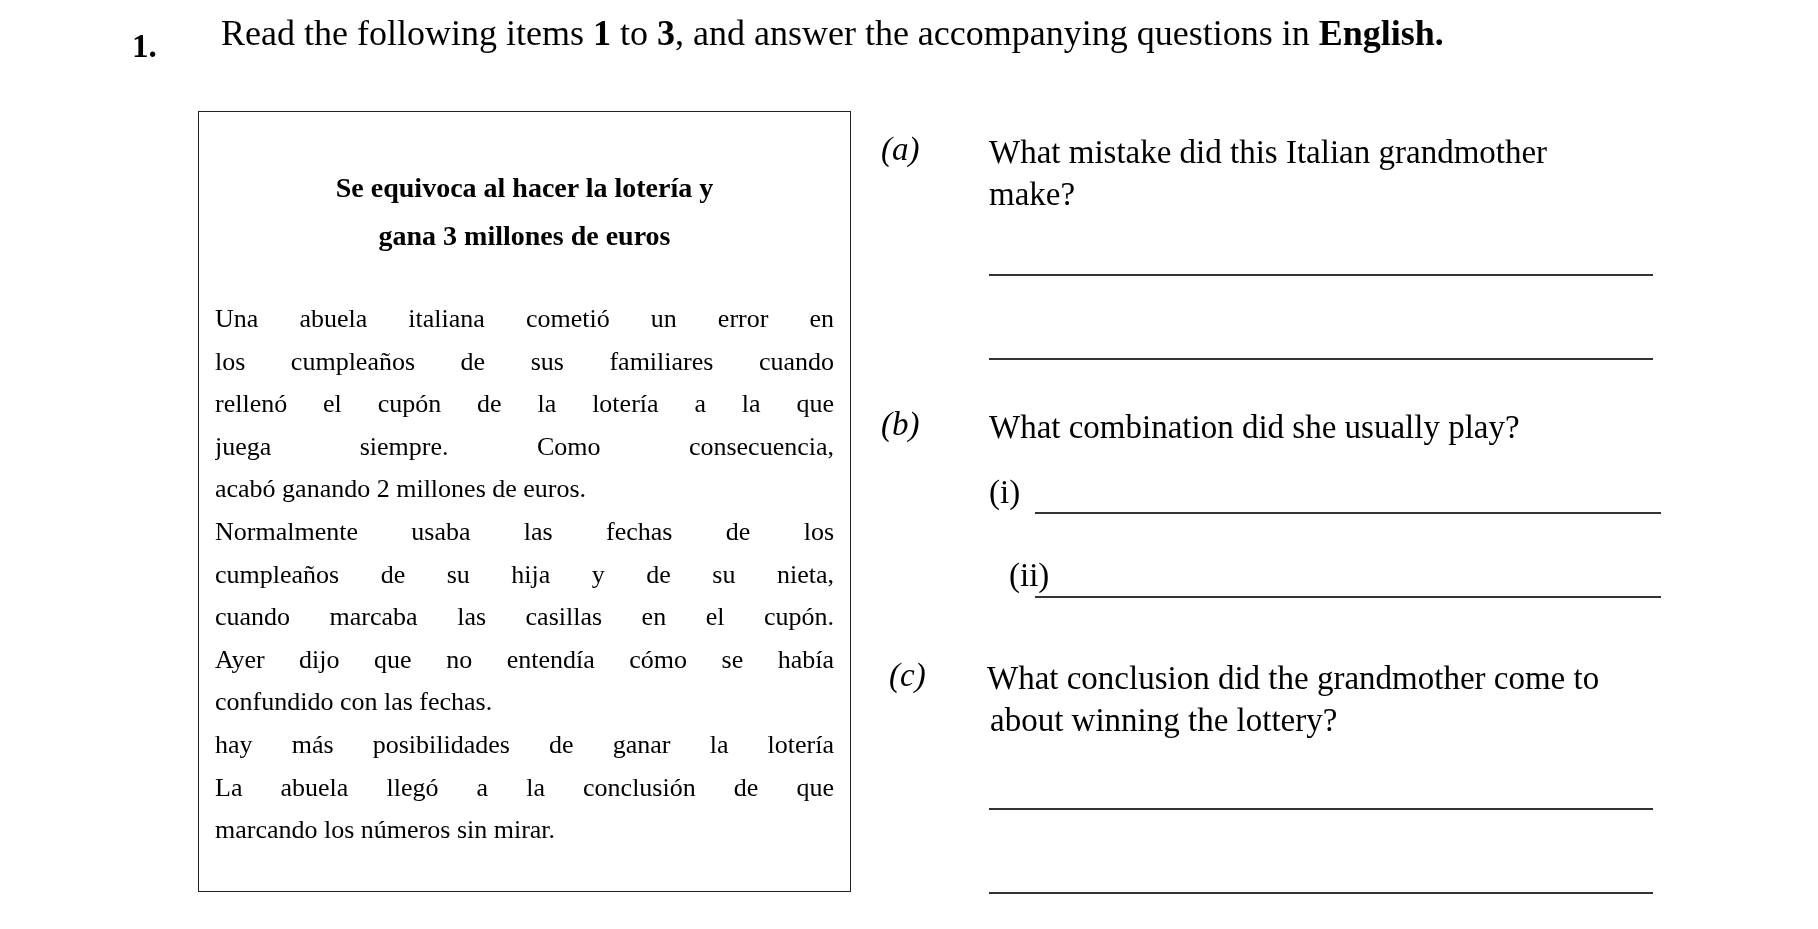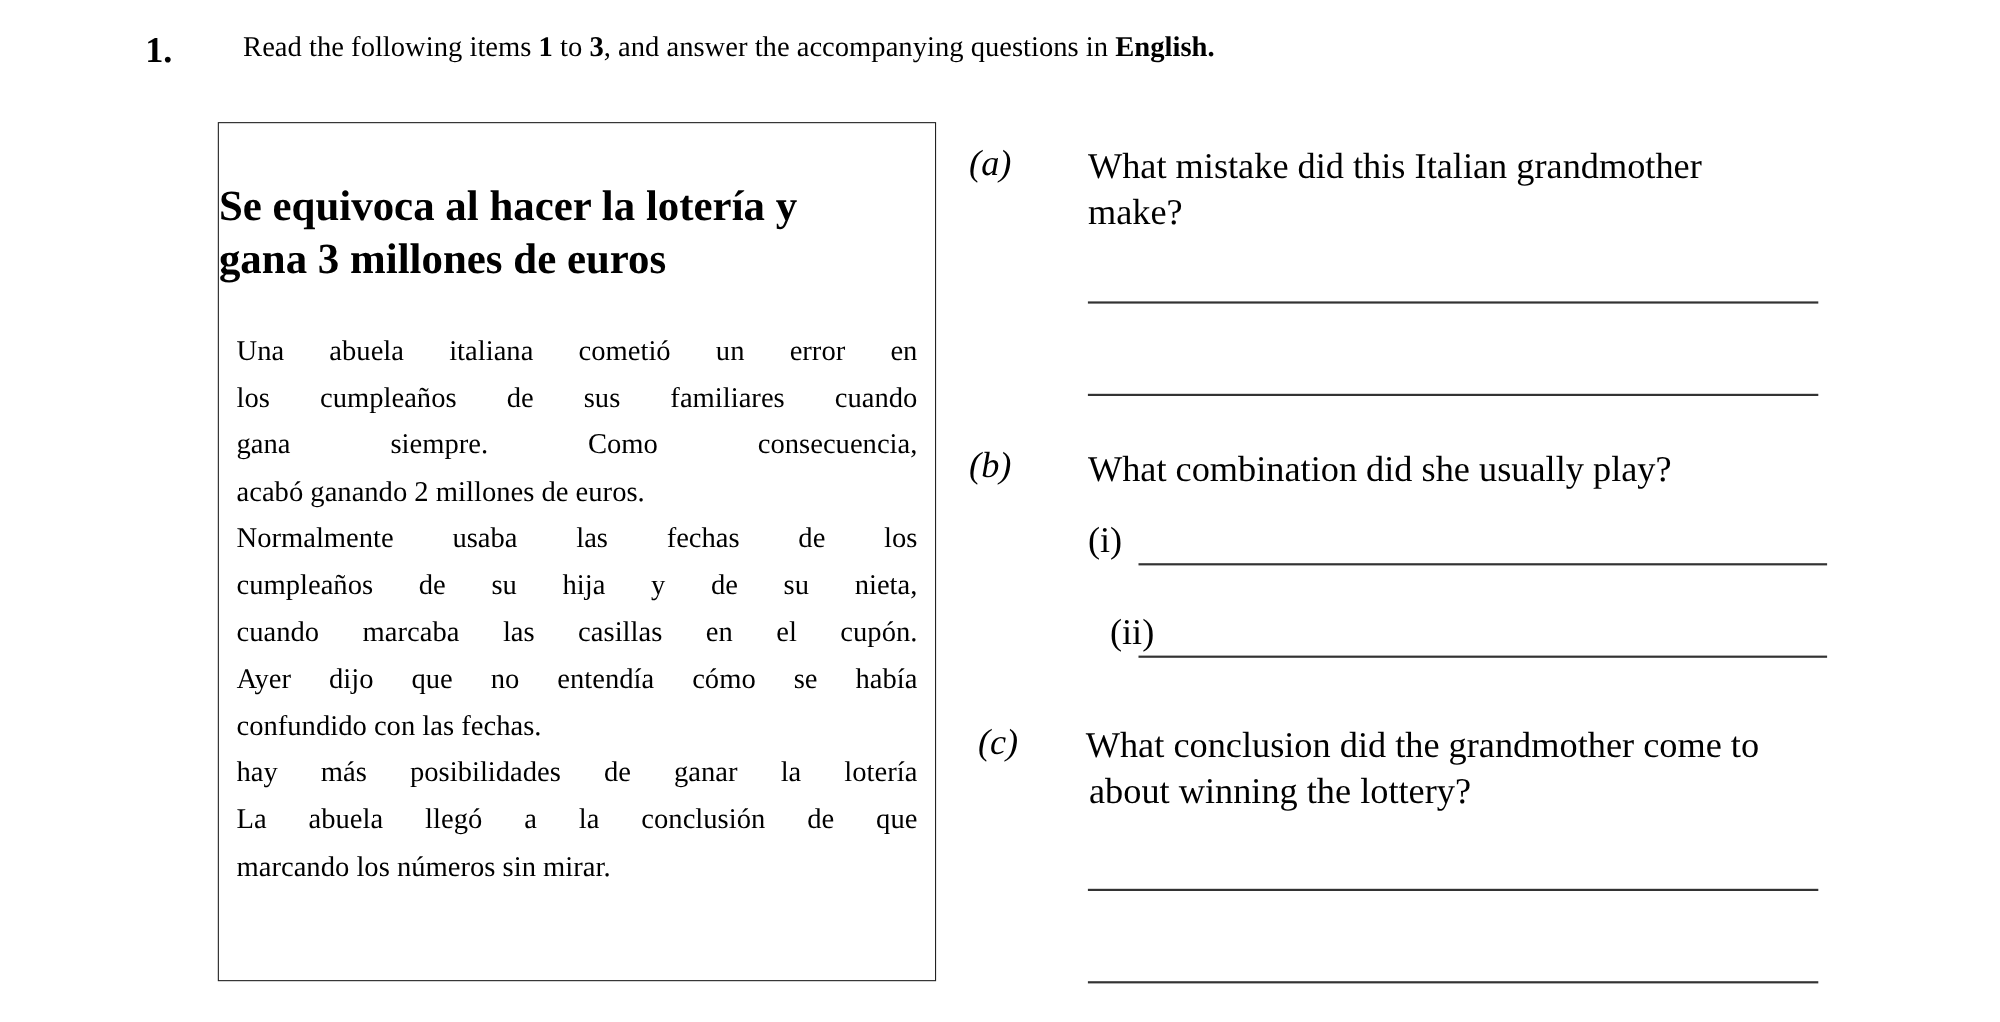--- a/index.html
+++ b/index.html
@@ -2,30 +2,30 @@
 <html><head>
 <meta charset="utf-8">
 <style>
   html, body { margin: 0; padding: 0; background: #ffffff; }
   body {
     width: 1818px; height: 929px; position: relative; overflow: hidden;
     font-family: "Liberation Serif", "DejaVu Serif", serif; color: #000;
   }
   .abs { position: absolute; white-space: nowrap; }
   .q-num { left: 132px; top: 28px; font-size: 33px; font-weight: bold; }
-  .instr { left: 221px; top: 28px; font-size: 26px; }
+  .instr { left: 221px; top: 12px; font-size: 36px; }
   .instr b { font-weight: bold; }
 
   .box {
     position: absolute; left: 198px; top: 111px; width: 653px; height: 781px;
     border: 1.5px solid #222; box-sizing: border-box;
   }
   .box-title {
-    position: absolute; left: 0; right: 0; top: 52px; text-align: left;
-    font-size: 39px; font-weight: bold; line-height: 48px;
+    position: absolute; left: 0; right: 0; top: 52px; text-align: center;
+    font-size: 28px; font-weight: bold; line-height: 48px;
   }
   .box-body {
     position: absolute; left: 16px; width: 619px; top: 186px;
     font-size: 26px; line-height: 42.6px;
   }
   .ln { display: block; white-space: nowrap; }
   .ln.j { text-align: justify; text-align-last: justify; white-space: normal; height: 42.6px; overflow: hidden; }
 
   .label { font-size: 33px; font-style: italic; }
   .qtext { font-size: 33px; line-height: 42px; white-space: normal; }
@@ -39,21 +39,22 @@
 <div class="abs instr"><span>Read the following items </span><b>1</b><span> to </span><b>3</b><span>, and answer the accompanying questions in </span><b>English.</b></div>
 
 <div class="box">
   <div class="box-title">
     <div>Se equivoca al hacer la lotería y</div>
     <div>gana 3 millones de euros</div>
   </div>
   <div class="box-body" id="article-body">
       <div class="ln j">Una abuela italiana cometió un error en</div>
       <div class="ln j">los cumpleaños de sus familiares cuando</div>
-      <div class="ln j">gana siempre. Como consecuencia,</div>
+      <div class="ln j">rellenó el cupón de la lotería a la que</div>
+      <div class="ln j">juega siempre. Como consecuencia,</div>
       <div class="ln">acabó ganando 2 millones de euros.</div>
       <div class="ln j">Normalmente usaba las fechas de los</div>
       <div class="ln j">cumpleaños de su hija y de su nieta,</div>
       <div class="ln j">cuando marcaba las casillas en el cupón.</div>
       <div class="ln j">Ayer dijo que no entendía cómo se había</div>
       <div class="ln">confundido con las fechas.</div>
       <div class="ln j">hay más posibilidades de ganar la lotería</div>
       <div class="ln j">La abuela llegó a la conclusión de que</div>
       <div class="ln">marcando los números sin mirar.</div>
     </div>

